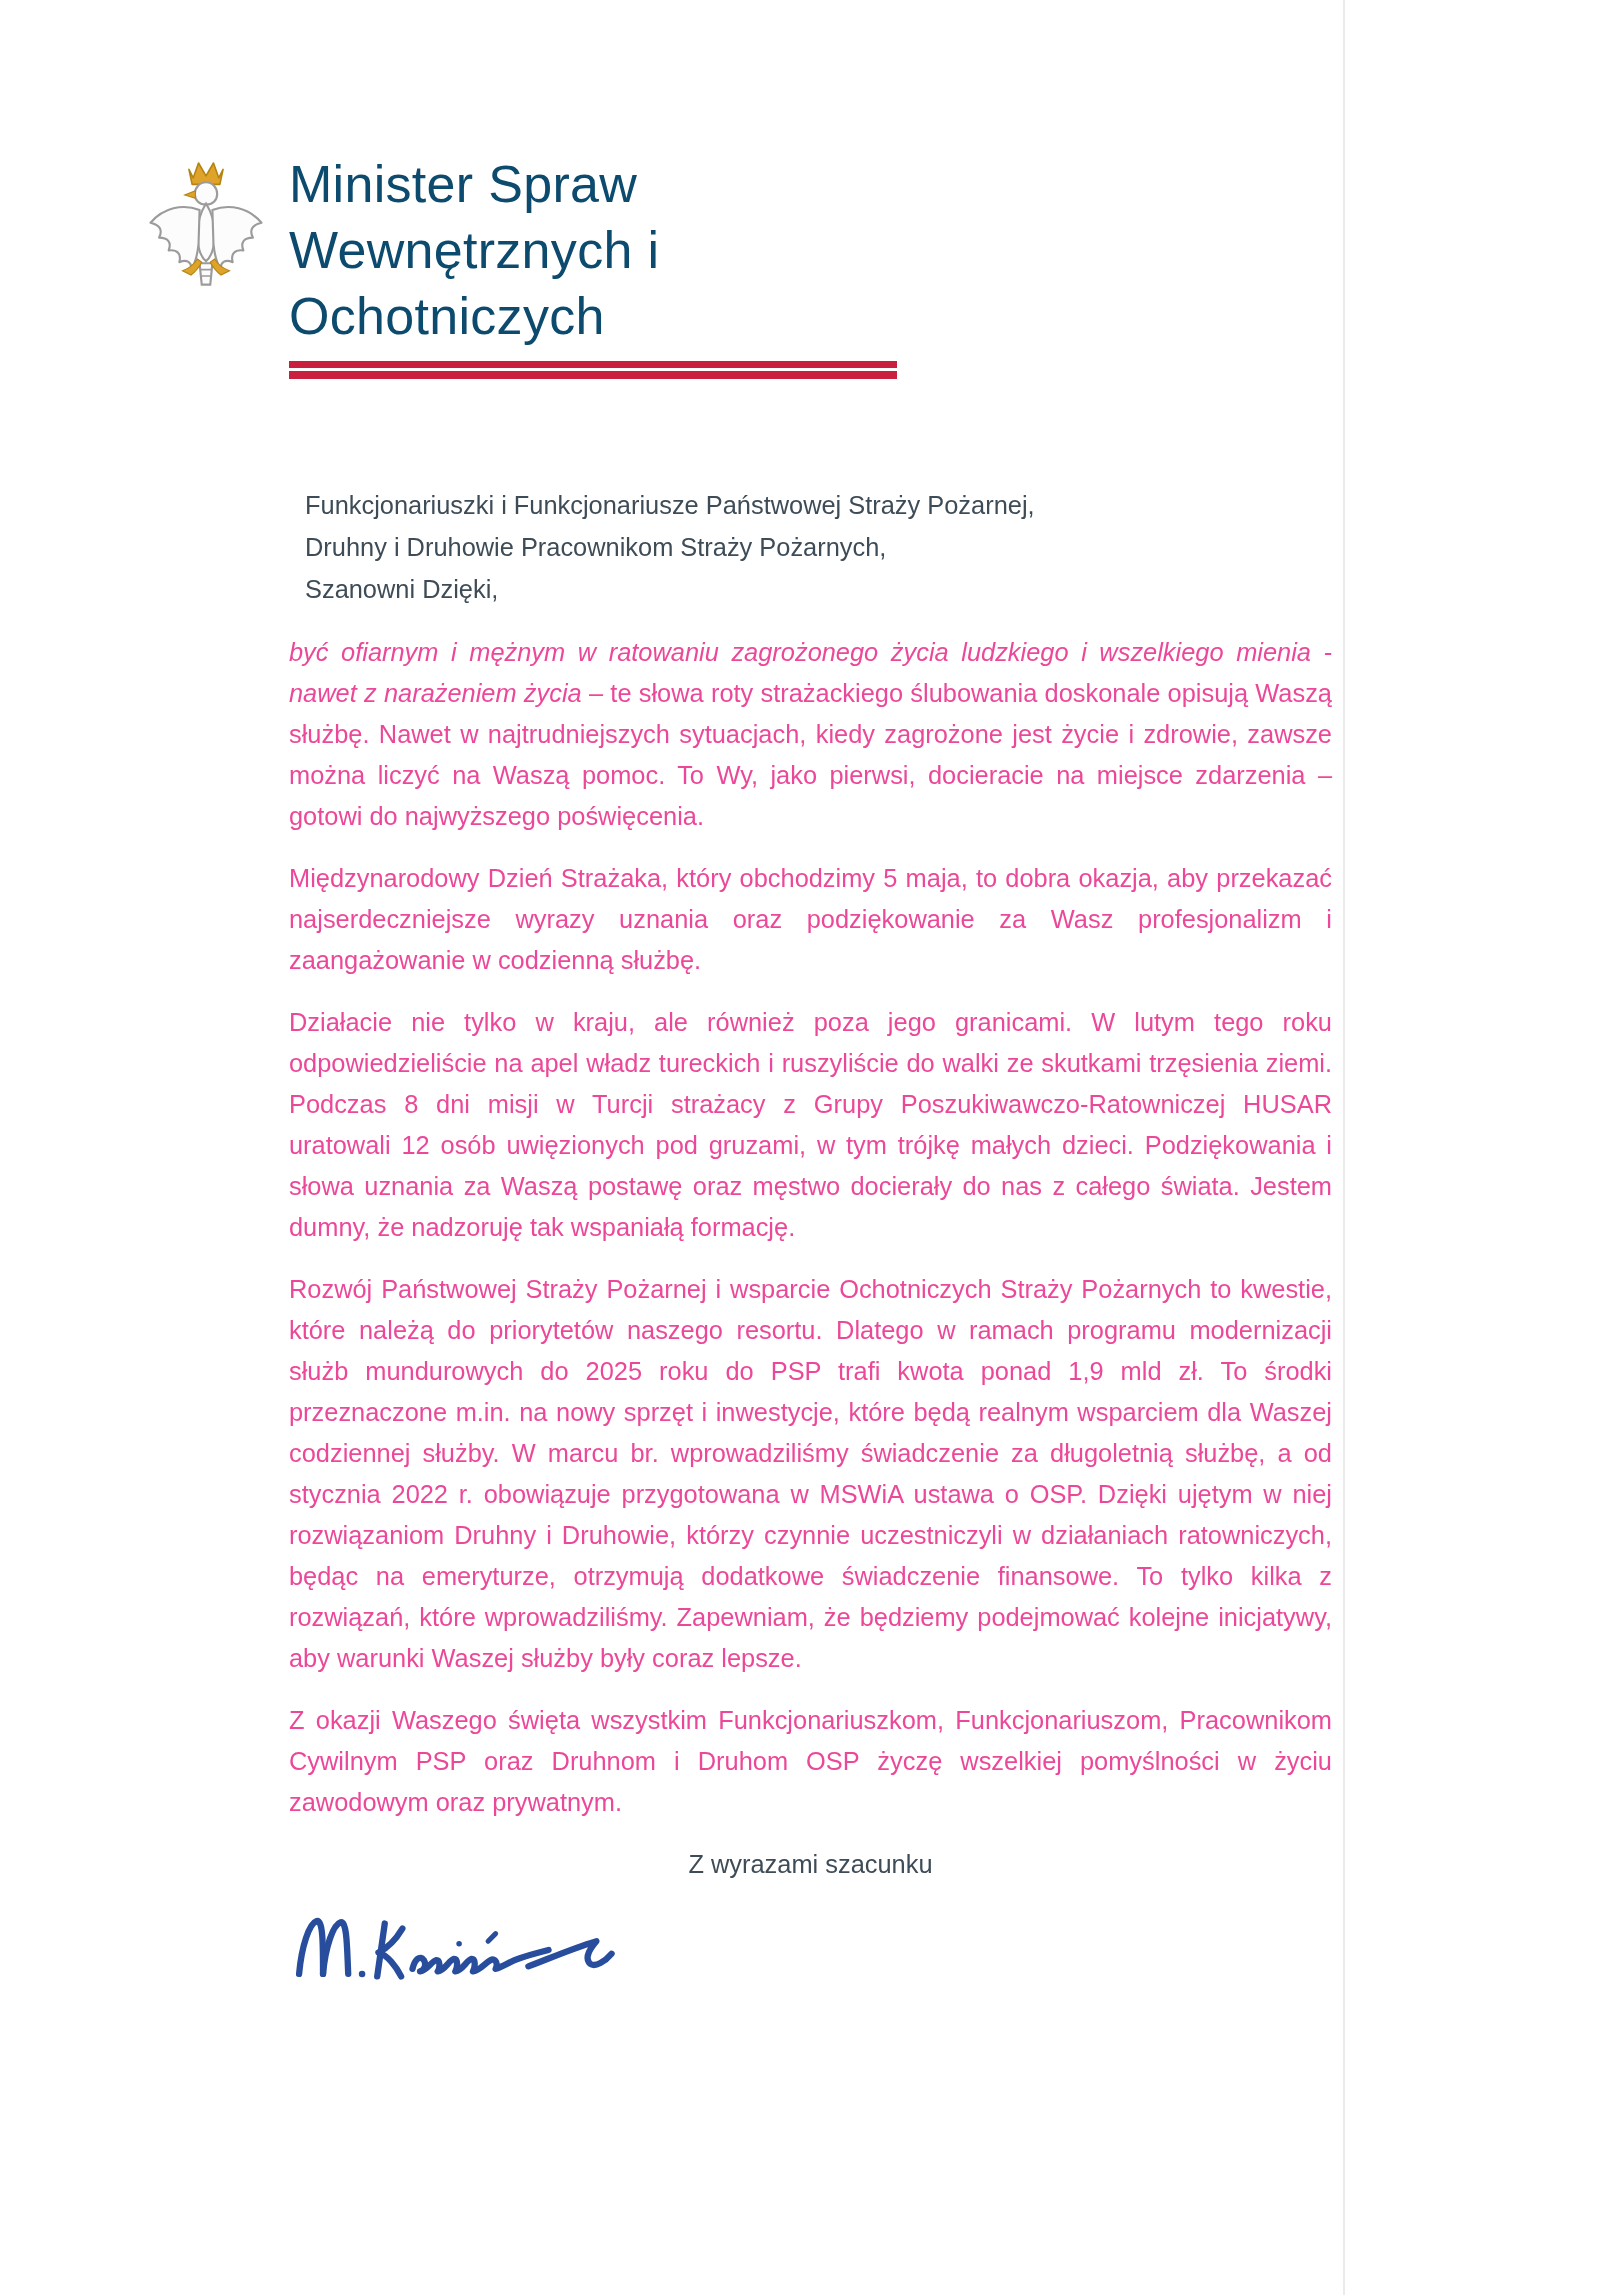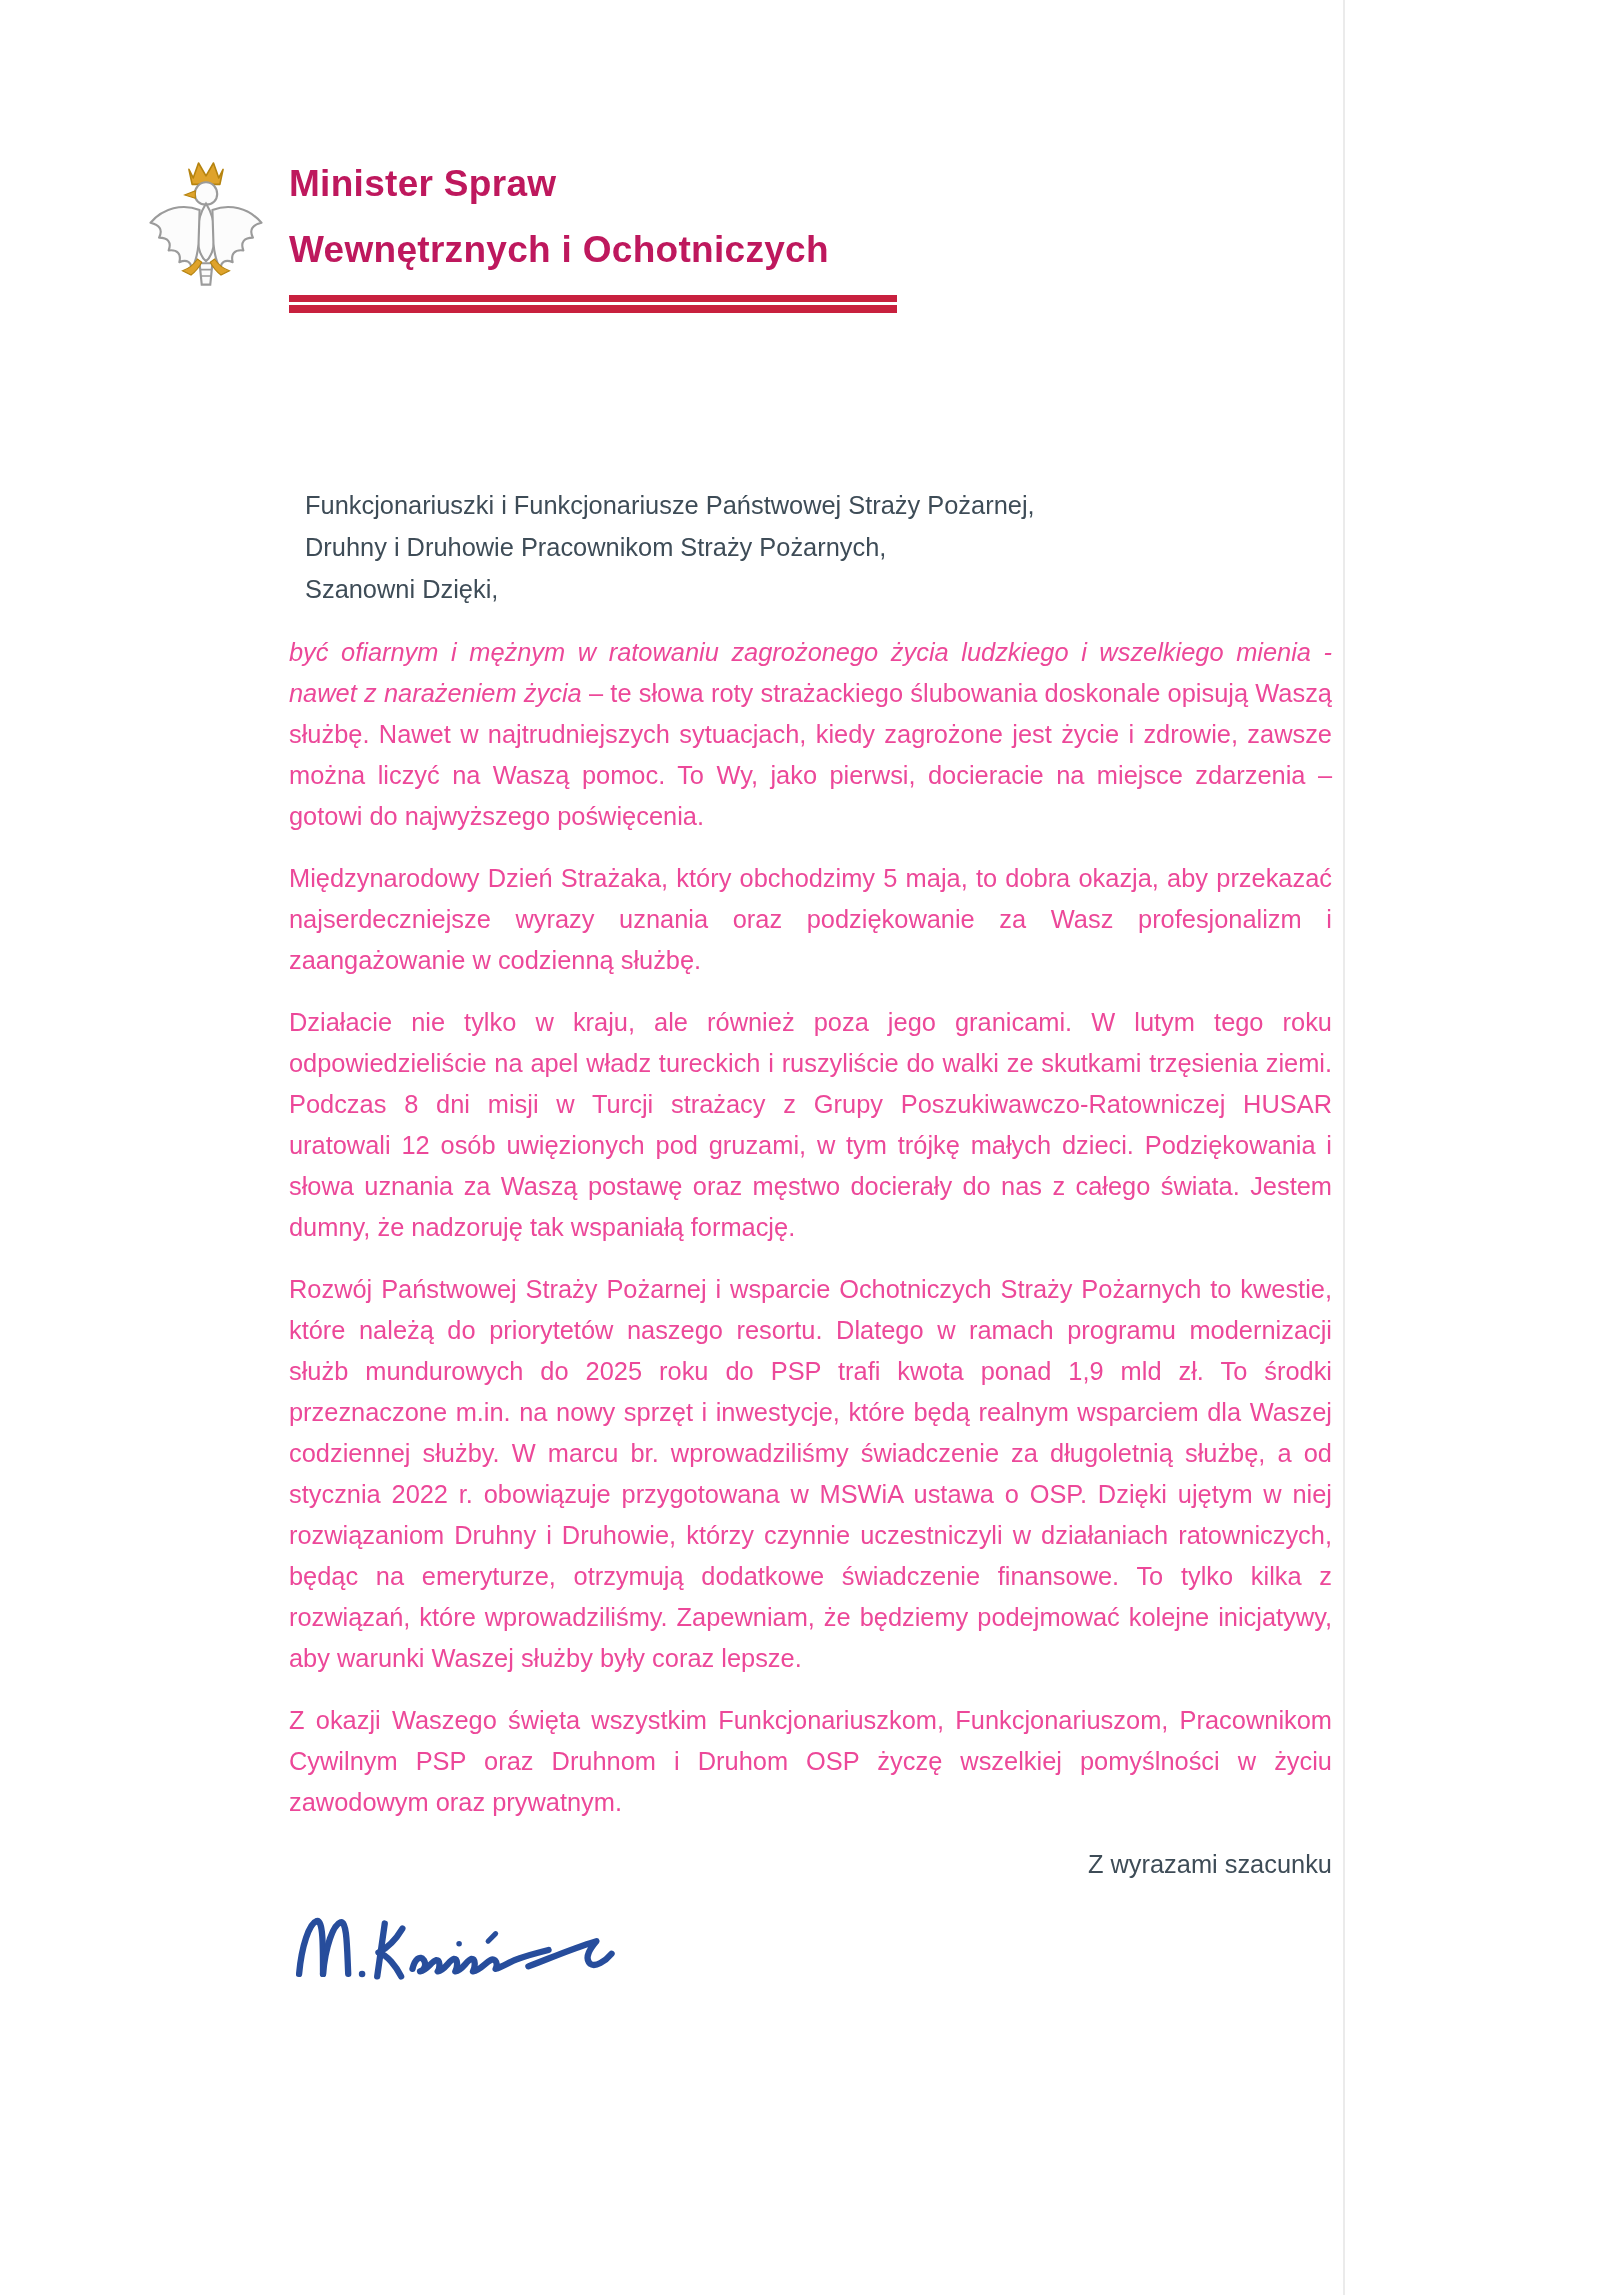--- a/index.html
+++ b/index.html
@@ -18,22 +18,22 @@
   }
   
   .emblem{
     position:absolute;left:142px;top:145px;width:128px;height:164px;
   }
   .emblem svg{width:100%;height:100%;}
   .title-block{
     position:absolute;left:289px;top:151px;width:652px;
   }
   .ministry-title{
-    font-size:37px;line-height:66px;color:#be185d;
-    letter-spacing:0.3px;font-weight:700;
+    font-size:52px;line-height:66px;color:#0c4a6e;
+    letter-spacing:0.3px;font-weight:400;
   }
   .flag-bar{
     margin-top:11.7px;width:608px;height:18px;
     display:flex;flex-direction:column;
   }
   .flag-bar .stripe{flex:0 0 7.8px;background:#c8203e;}
   .flag-bar .stripe-sep{flex:0 0 2.6px;background:#ffffff;}
   .minister-name{
     margin-top:15.7px;font-size:25.4px;color:#3a4047;
   }
@@ -48,21 +48,21 @@
   p.para{
     margin:0 0 21px 0;
     font-size:25.4px;line-height:41px;
     text-align:justify;
     color:#ec4899;
   }
   p.para em{font-style:italic;}
   p.closing{
     margin:3.9px 0 0 0;
     font-size:25.4px;line-height:41px;
-    text-align:right;color:#3e4c57;
+    text-align:center;color:#3e4c57;
   }
   .signature{
     margin-top:22px;width:378px;height:91px;
   }
   .signature svg{width:100%;height:100%;}
 </style>
 </head>
 <body>
 
 <div class="page">

